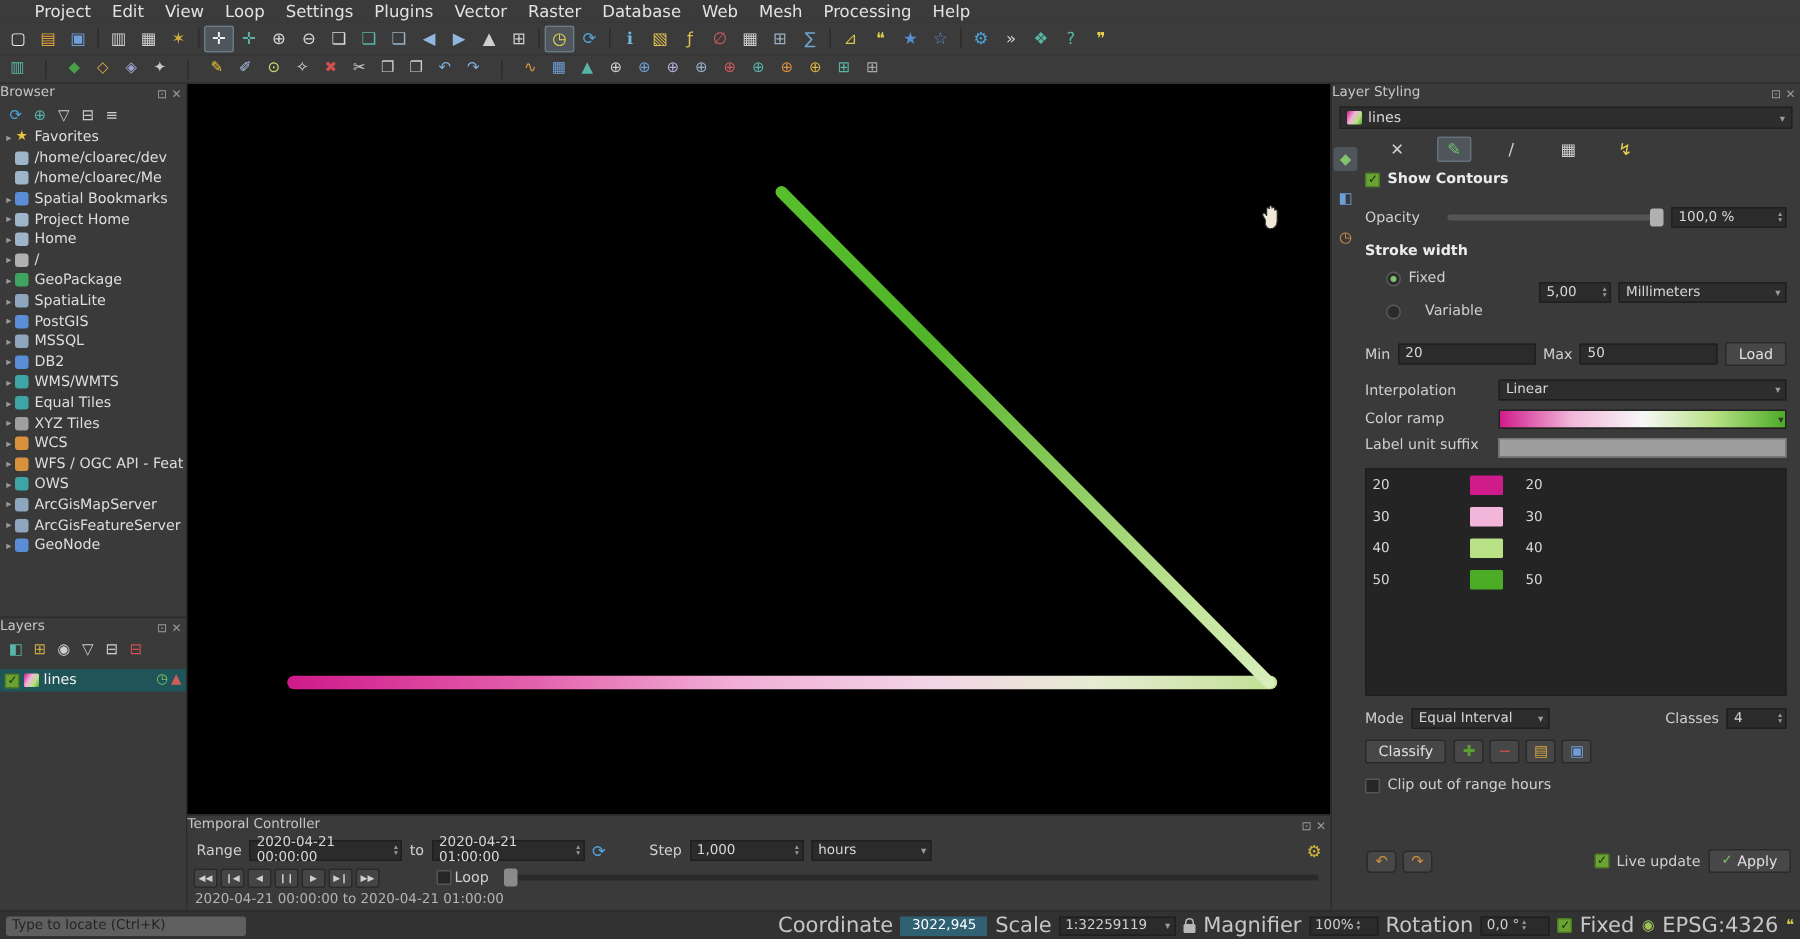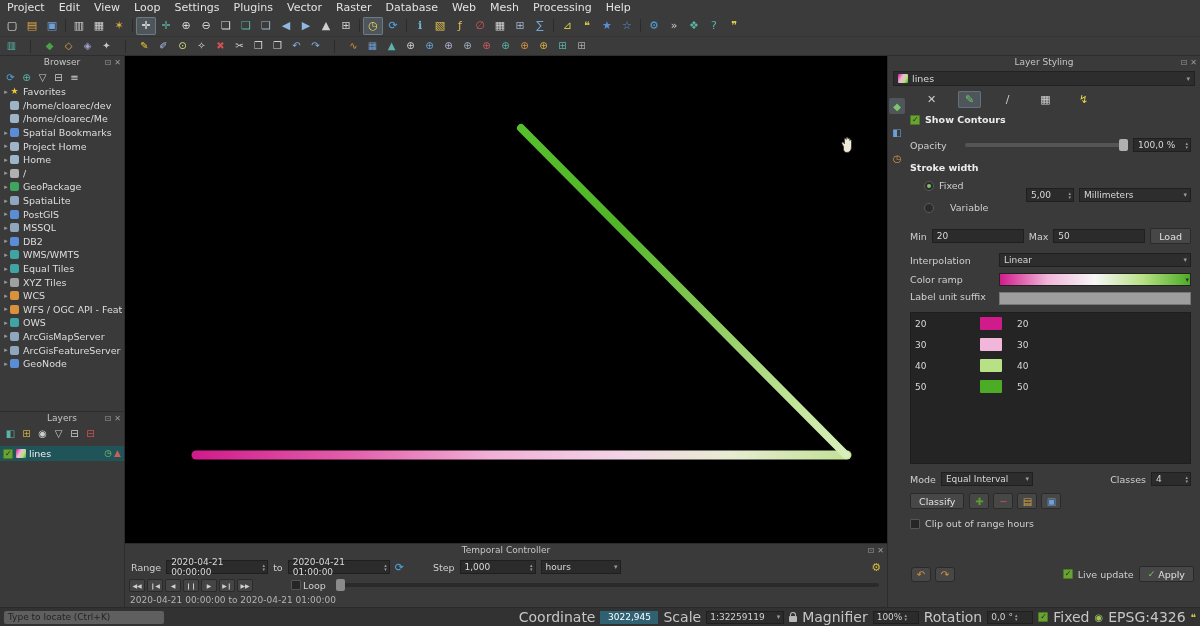--- a/index.html
+++ b/index.html
@@ -1,35 +1,35 @@
 <!DOCTYPE html>
 <html><head>
 <meta charset="utf-8">
 <style>
 *{margin:0;padding:0;box-sizing:border-box}
 html,body{width:1200px;height:626px;overflow:hidden}
 body{position:relative;background:#323232;font-family:"DejaVu Sans","Liberation Sans",sans-serif;font-size:10px;color:#d9d9d9}
 
 
-.menubar{position:absolute;left:0;top:0;width:100%;height:15px;background:#3b3b3b;display:flex;align-items:flex-end;padding-left:0}
+.menubar{position:absolute;left:0;top:0;width:100%;height:15px;background:#3b3b3b;display:flex;align-items:flex-end;padding-left:16px}
 .menu-item{padding:0 7px;font-size:11px;line-height:15px;color:#e2e2e2}
 .toolbar{position:absolute;left:0;display:flex;align-items:center;background:#3b3b3b;width:100%;padding-left:2px}
 #toolbar1{top:15px;height:22px;border-bottom:1px solid #343434}
 #toolbar2{top:37px;height:19px;border-bottom:1px solid #2d2d2d}
 .tbtn{width:20px;height:18px;display:flex;align-items:center;justify-content:center;border-radius:2px;flex:none}
 #toolbar2 .tbtn{width:19px;height:16px}
 .tbtn .glyph{font-size:11px;line-height:1}
 #toolbar2 .tbtn .glyph{font-size:10px}
 .tbtn.active{background:#4e565c;box-shadow:inset 0 0 0 1px #6b7b86}
 .tbtn.sep{width:7px}
 .tbtn.sep::after{content:"";width:1px;height:13px;background:#2b2b2b}
 
 
 .dock{position:absolute;background:#3a3a3a}
-.dock-title{height:13px;text-align:center;font-size:9px;color:#c6c6c6;line-height:13px;position:relative}
+.dock-title{height:13px;text-align:left;font-size:9px;color:#c6c6c6;line-height:13px;position:relative}
 .dock-title .tb{position:absolute;right:3px;top:0;display:flex;gap:3px;font-size:8px;color:#9a9a9a;line-height:13px}
 .mini-toolbar{display:flex;align-items:center;gap:1px;padding:0 3px;height:16px}
 .mbtn{width:15px;height:14px;display:flex;align-items:center;justify-content:center;font-size:10px;border-radius:2px}
 
 #browser-dock{left:0;top:56px;width:125px;height:356px;border-right:1px solid #2c2c2c;border-bottom:1px solid #2c2c2c}
 .tree{overflow:hidden}
 .tree-item{display:flex;align-items:center;height:13.6px;padding-left:2px;white-space:nowrap;overflow:hidden}
 .tree-item .arrow{width:8px;font-size:7px;color:#9a9a9a;text-align:center;flex:none}
 .bicon{width:9px;height:9px;border-radius:2px;margin-right:4px;flex:none;display:flex;align-items:center;justify-content:center;font-size:9px;line-height:1}
 .tree-item .lbl{font-size:9.5px;color:#dedede}
@@ -781,21 +781,21 @@
       <div class="row" style="margin-top:4px">
         <span class="cb checked"></span>
         <span class="s-label bold">Show Contours</span>
       </div>
 
       <div class="row" style="margin-top:13px">
         <span class="s-label" style="width:50px">Opacity</span>
         <div class="slider" style="margin-left:0;background:#555">
           <div class="handle" style="left:auto;right:0;background:#b0b0b0"></div>
         </div>
-        <div class="spinbox" style="width:58px">
+        <div class="spinbox" style="width:77px">
           <span>100,0 %</span>
             <span class="spin-arrows"></span>
         </div>
       </div>
 
       <div class="s-label bold" style="margin-top:10px">Stroke width</div>
 
       <div class="stroke-block">
         <div class="r1">
           <span class="radio checked"></span>

